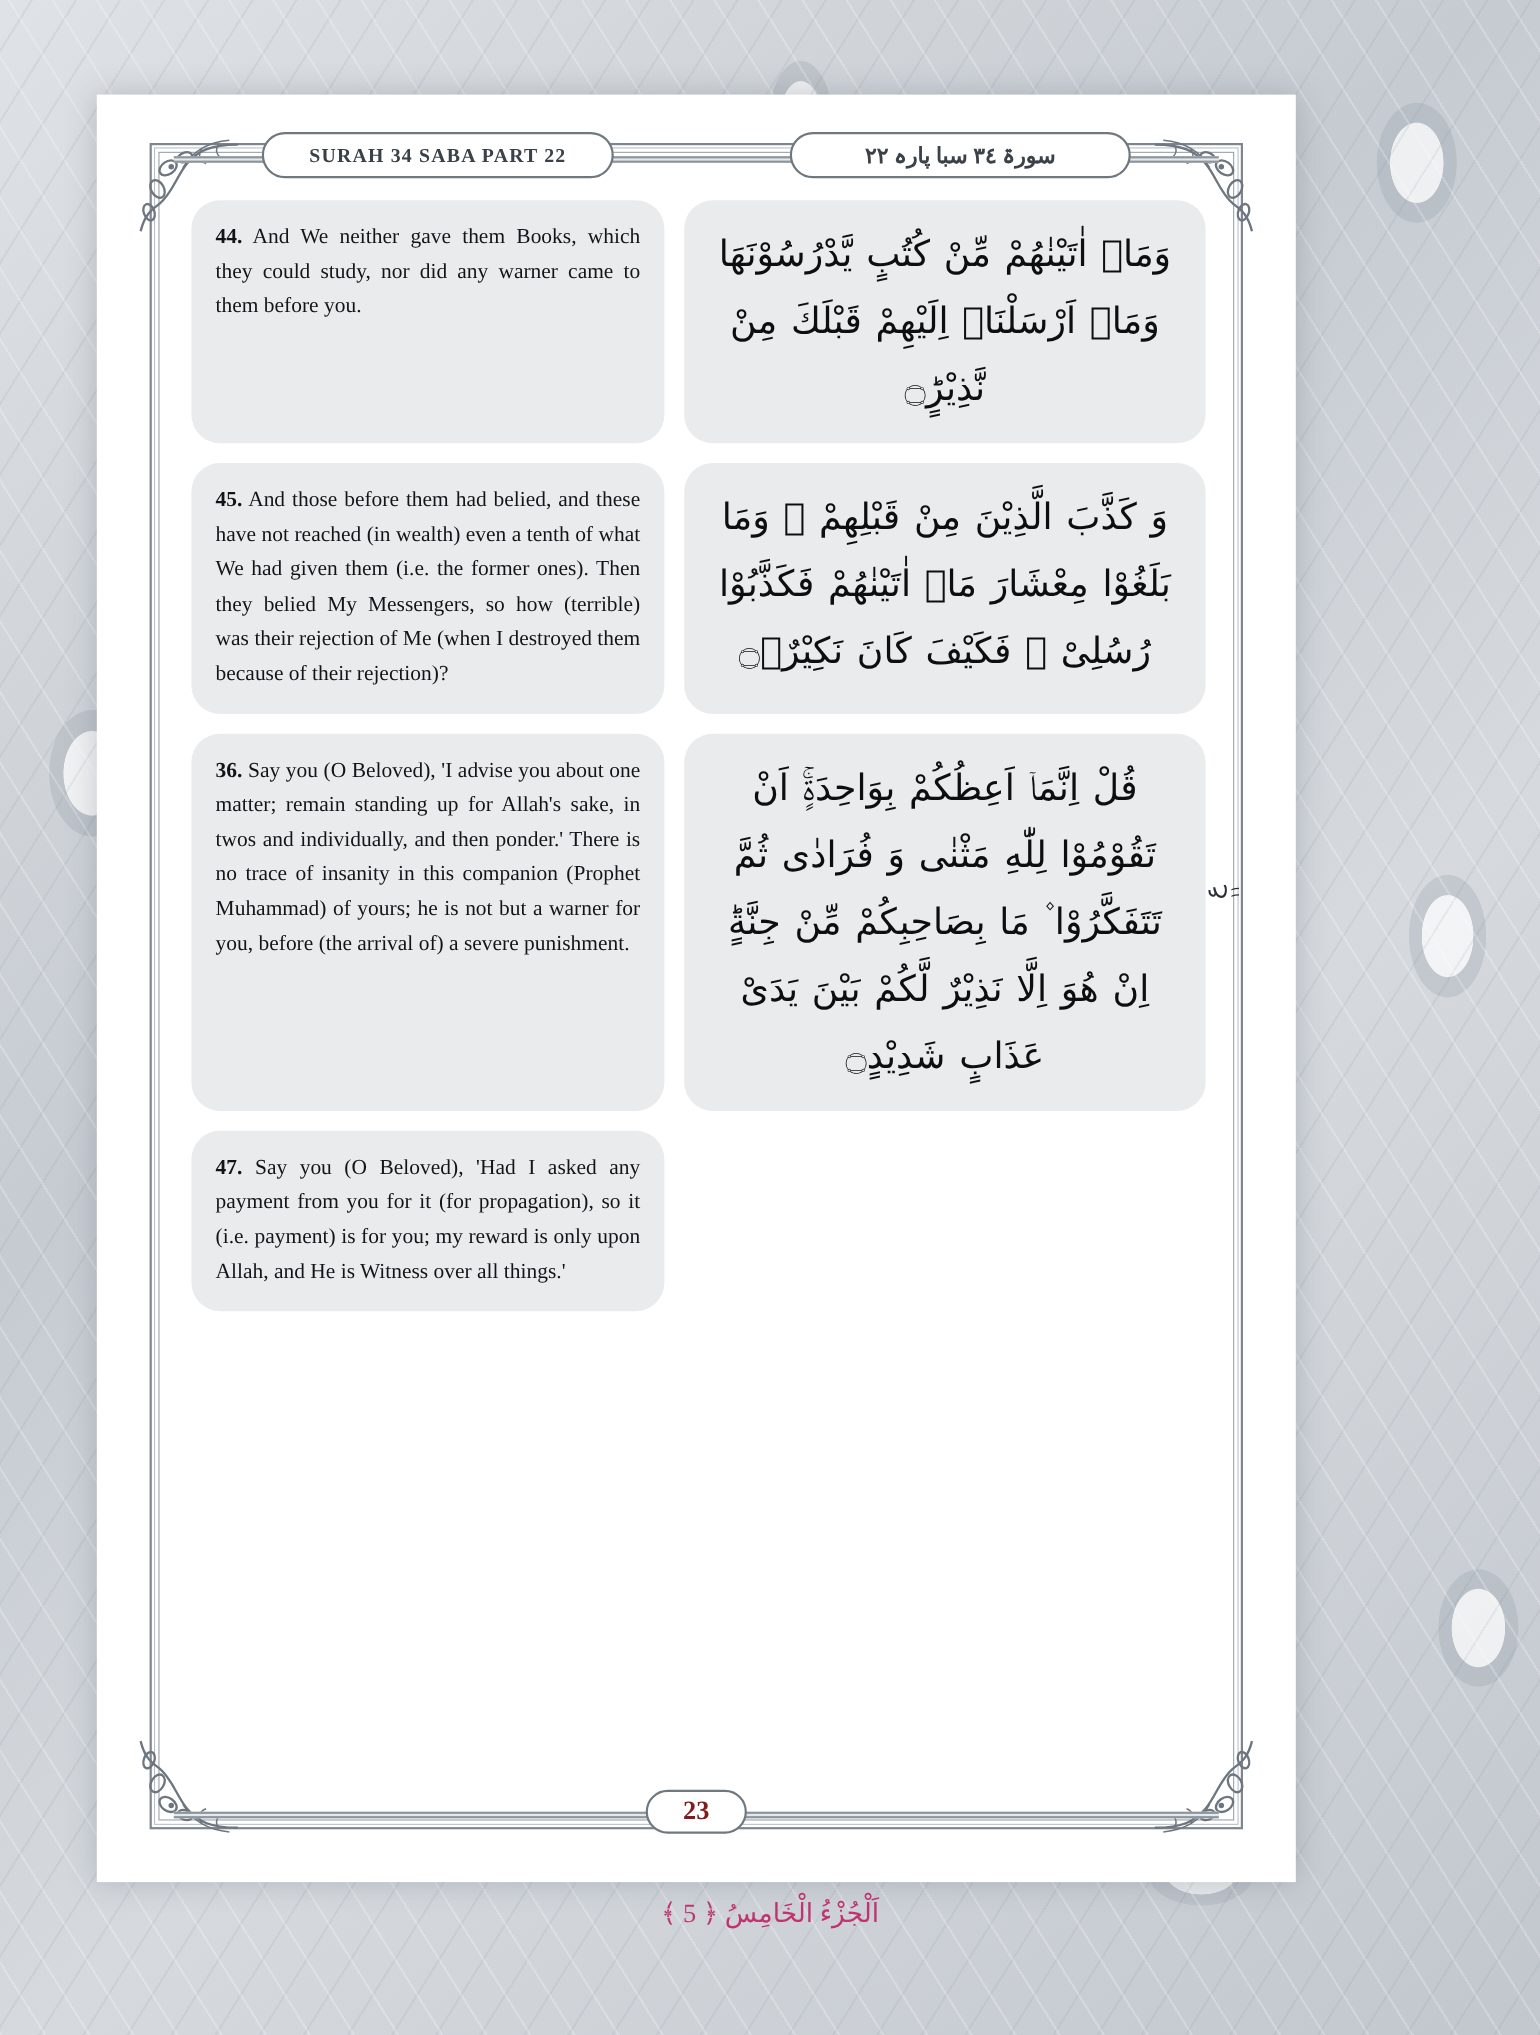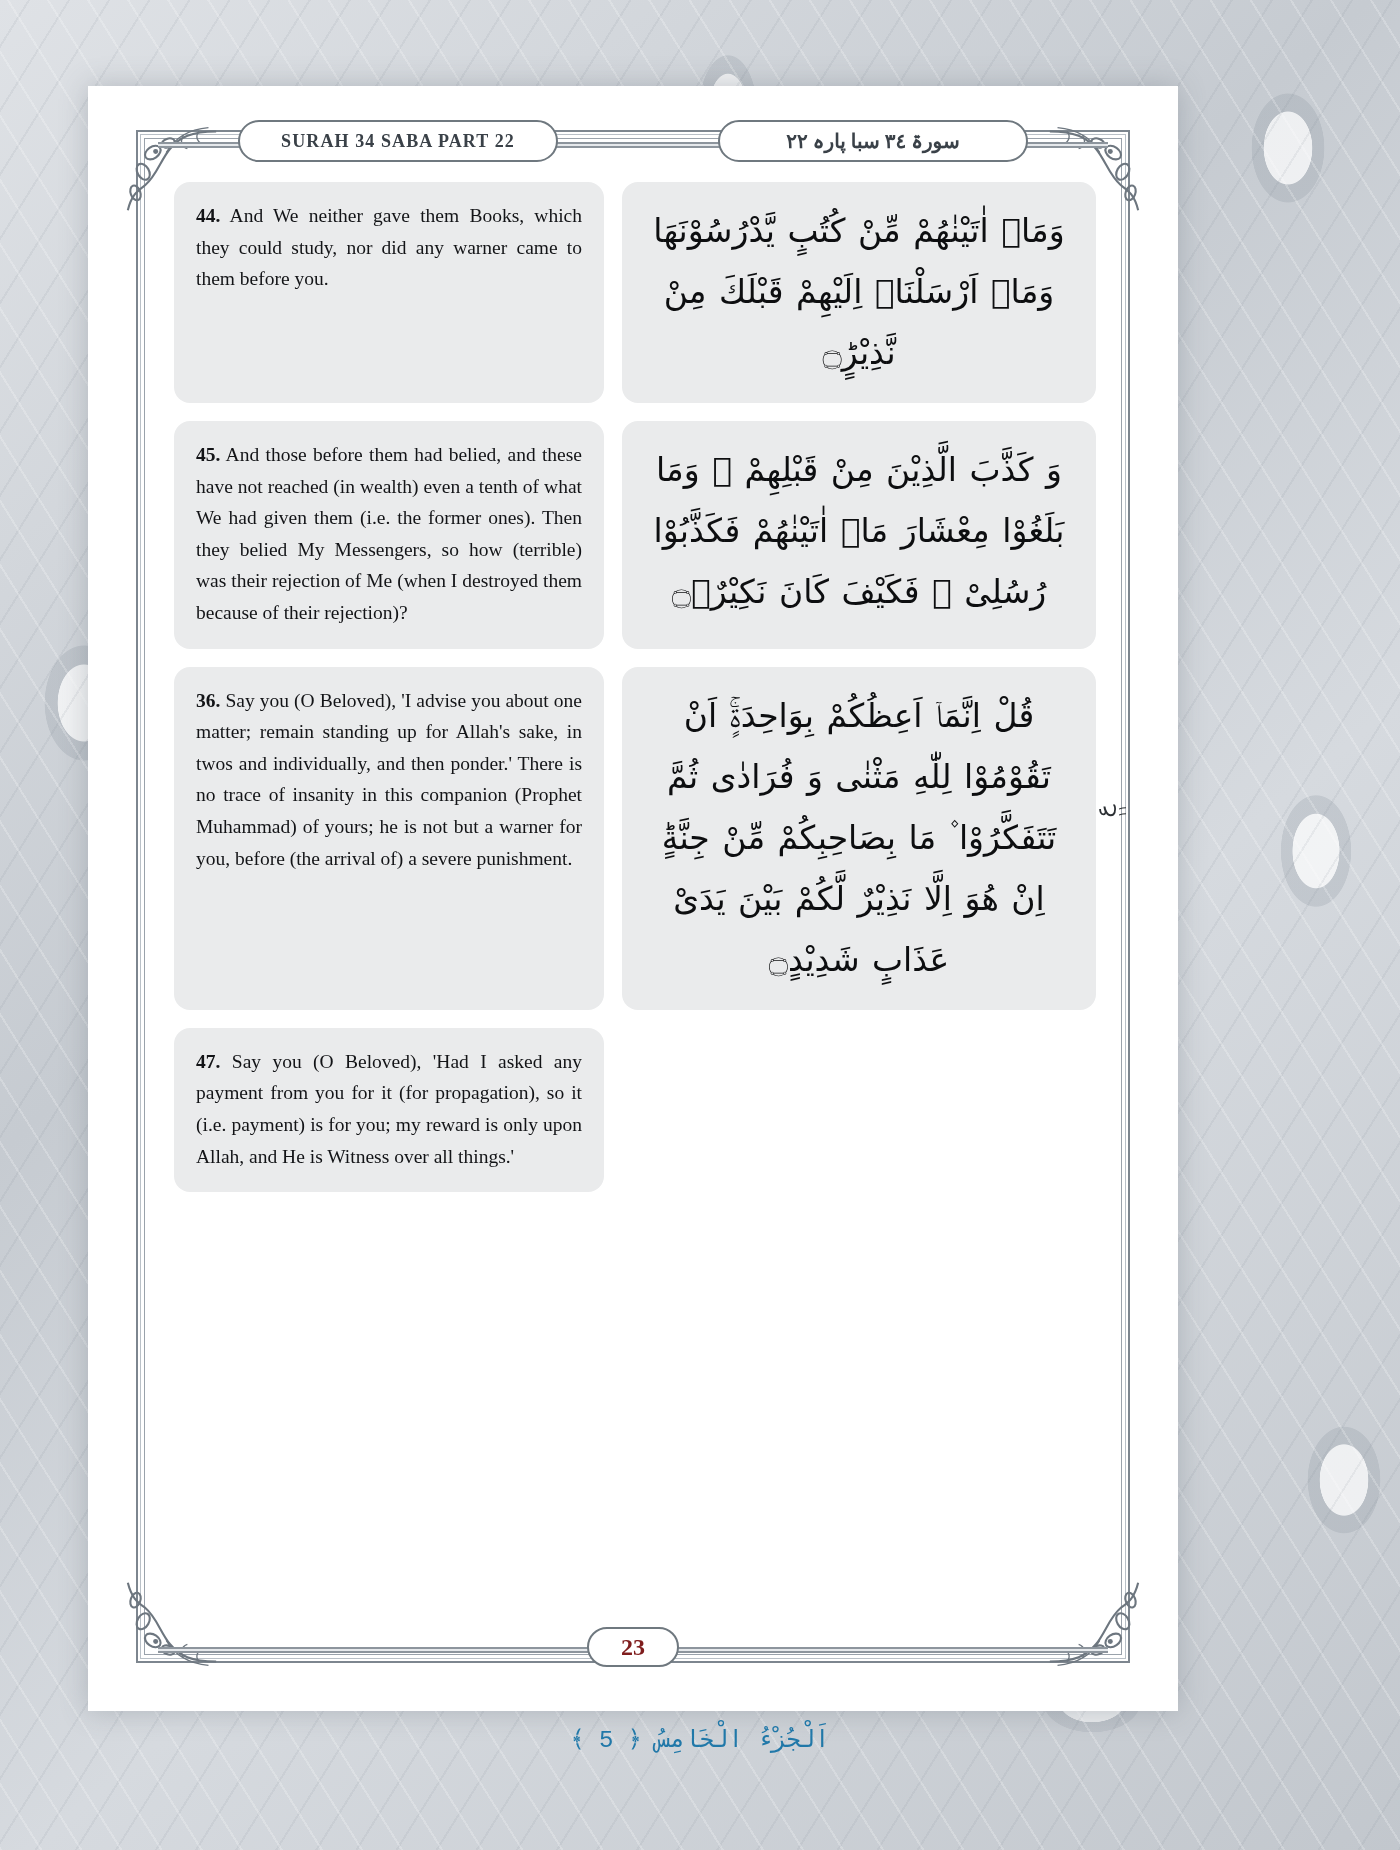--- a/index.html
+++ b/index.html
@@ -108,21 +108,21 @@
 
   
   .content{
     position:absolute; left:60px; right:56px; top:70px; bottom:86px;
   }
   .verse-row{
     display:flex; gap:18px; margin-bottom:18px;
   }
   .cell{
     background:#eaebec;
-    border-radius:16px;
+    border-radius:26px;
     padding:18px 22px 20px 22px;
   }
   .cell.eng{ width:430px; flex:0 0 430px; }
   .cell.ar{ flex:1 1 auto; }
 
   .eng-text{
     font-family:"Liberation Serif", serif;
     font-size:19.5px;
     line-height:1.62;
     color:#131417;
@@ -168,22 +168,22 @@
     font-family:Liberation Serif, serif;
     font-size:24px; font-weight:700; color:#7f1d1d;
   }
 
   
   .doc-footer{
     position:absolute; left:0; right:0; top:1725px;
     text-align:center;
   }
   .juz-line{
-    font-family:Liberation Mono, monospace;
-    font-size:24px; color:#0369a1; direction:rtl;
+    font-family:Liberation Serif, serif;
+    font-size:24px; color:#be185d; direction:rtl;
     margin-bottom:6px; opacity:.85;
   }
   .site-line{
     font-family:"Liberation Serif", serif;
     font-size:20px; color:#7b848c; letter-spacing:.4px;
   }
 </style>
 </head>
 <body>
 

